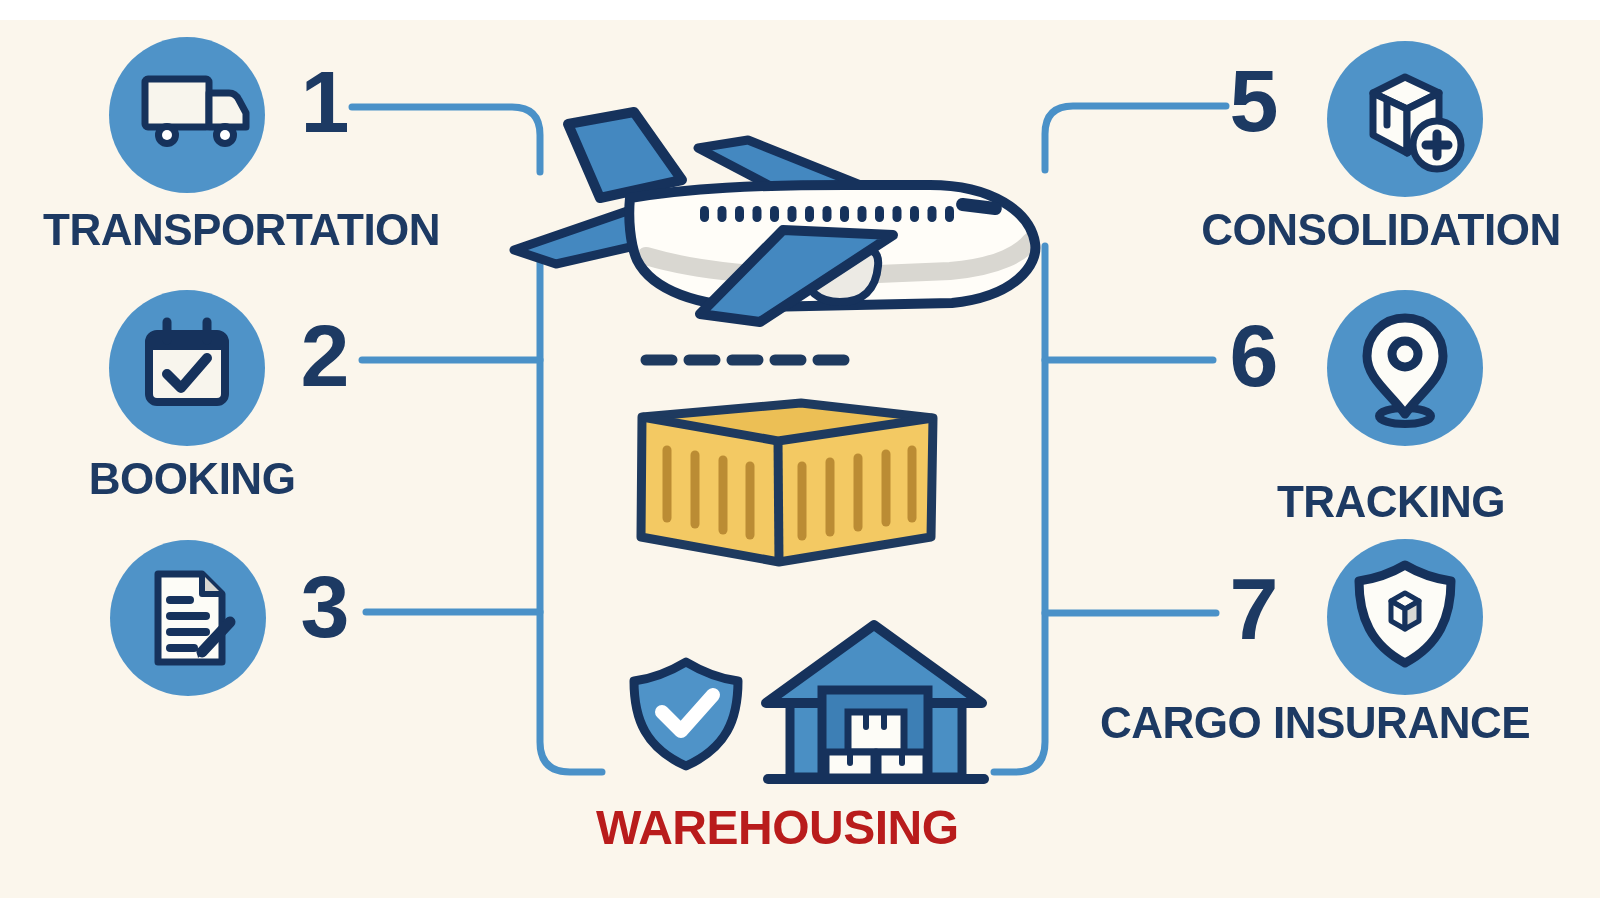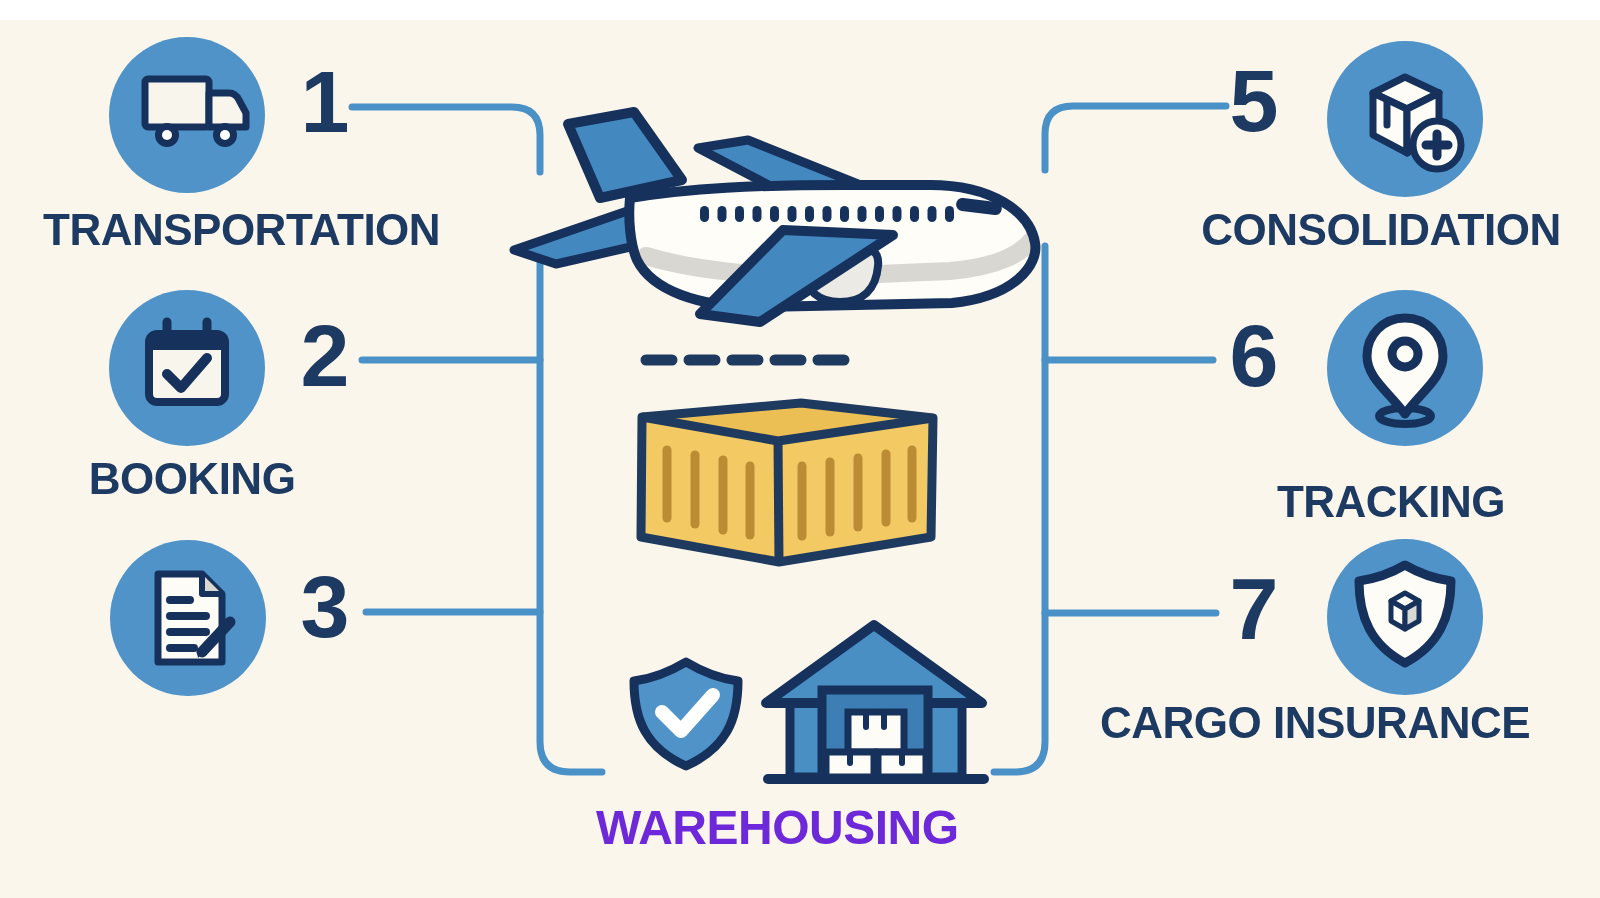--- a/index.html
+++ b/index.html
@@ -8,21 +8,21 @@
   #canvas{position:relative;width:1600px;height:898px;background:#fbf6ec;}
   .top-strip{position:absolute;left:0;top:0;width:1600px;height:20px;background:#ffffff;}
   .layer{position:absolute;left:0;top:0;width:1600px;height:898px;}
   .circle{position:absolute;width:156px;height:156px;border-radius:50%;background:#4f93c8;}
   .circle svg{display:block;width:156px;height:156px;}
   .num{position:absolute;width:100px;text-align:center;line-height:1;
        font-weight:700;font-size:88px;color:#1d3a63;}
   .label{position:absolute;width:360px;text-align:center;white-space:nowrap;
        font-weight:700;font-size:44px;letter-spacing:-0.5px;color:#1d3a63;}
   .center-label{position:absolute;width:360px;text-align:center;white-space:nowrap;
-       font-weight:700;font-size:48px;letter-spacing:-0.5px;color:#6d28d9;}
+       font-weight:700;font-size:48px;letter-spacing:-0.5px;color:#b91c1c;}
   
   .c-l1{left:109px;top:37px;}  .c-l2{left:109px;top:290px;} .c-l3{left:110px;top:540px;}
   .n-l1{left:275px;top:58px;}  .n-l2{left:275px;top:312px;} .n-l3{left:275px;top:563px;}
   .t-l1{left:43px;top:205px;}  .t-l2{left:12px;top:454px;}  .t-l3{left:36px;top:698px;}
   
   .c-r1{left:1327px;top:41px;} .c-r2{left:1327px;top:290px;} .c-r3{left:1327px;top:539px;}
   .n-r1{left:1204px;top:57px;} .n-r2{left:1204px;top:312px;} .n-r3{left:1204px;top:565px;}
   .t-r1{left:1201px;top:205px;}.t-r2{left:1211px;top:454px;margin-top:23px;} .t-r3{left:1100px;top:698px;}
   .t-wh{left:596px;top:800px;}
 </style>

